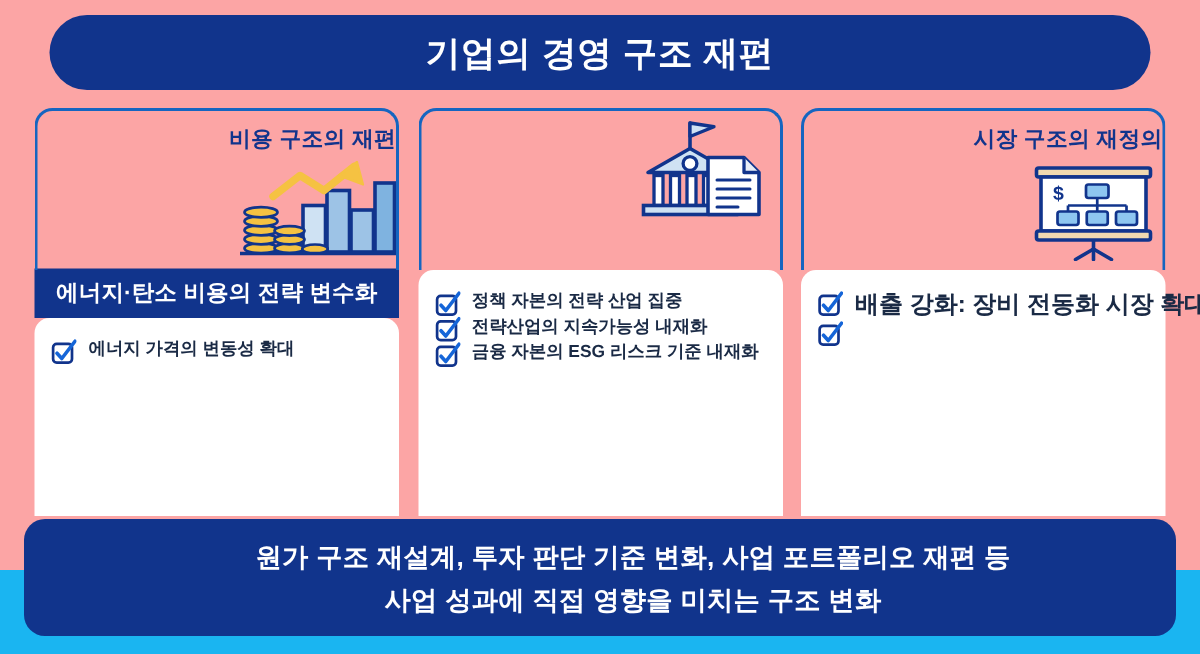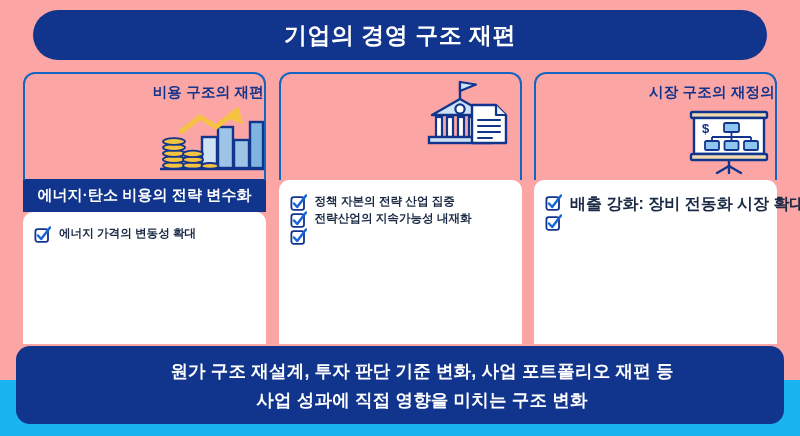--- a/index.html
+++ b/index.html
@@ -262,20 +262,21 @@
           </span>
           <span class="list-text">전략산업의 지속가능성 내재화</span>
         </div>
         <div class="list-item">
           <span class="check-icon">
             <svg width="17" height="17" viewBox="0 0 17 17">
               <rect x="1.4" y="3.2" width="12.6" height="12.6" rx="2.4" fill="#ffffff" stroke="#11348c" stroke-width="1.8"></rect>
               <polyline points="4,9.5 7.2,13 16,1.5" fill="none" stroke="#1565d8" stroke-width="2.4" stroke-linecap="round" stroke-linejoin="round"></polyline>
             </svg>
           </span>
+          <span class="list-text">금융 자본의 ESG 리스크 기준 내재화</span>
         </div>
       </div>
     </div>
 
     <div class="column col-3">
       <div class="col-head">
         <span class="col-head-title">시장 구조의 재정의</span>
         <div class="col-icon">
           <svg width="92" height="68" viewBox="0 0 92 68">
 

